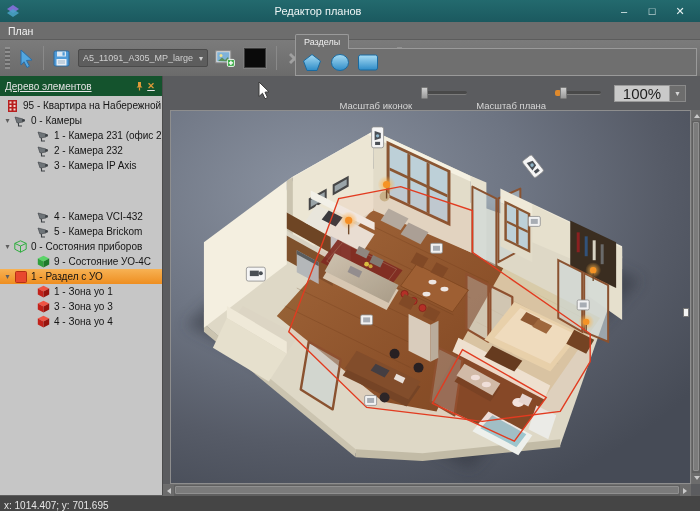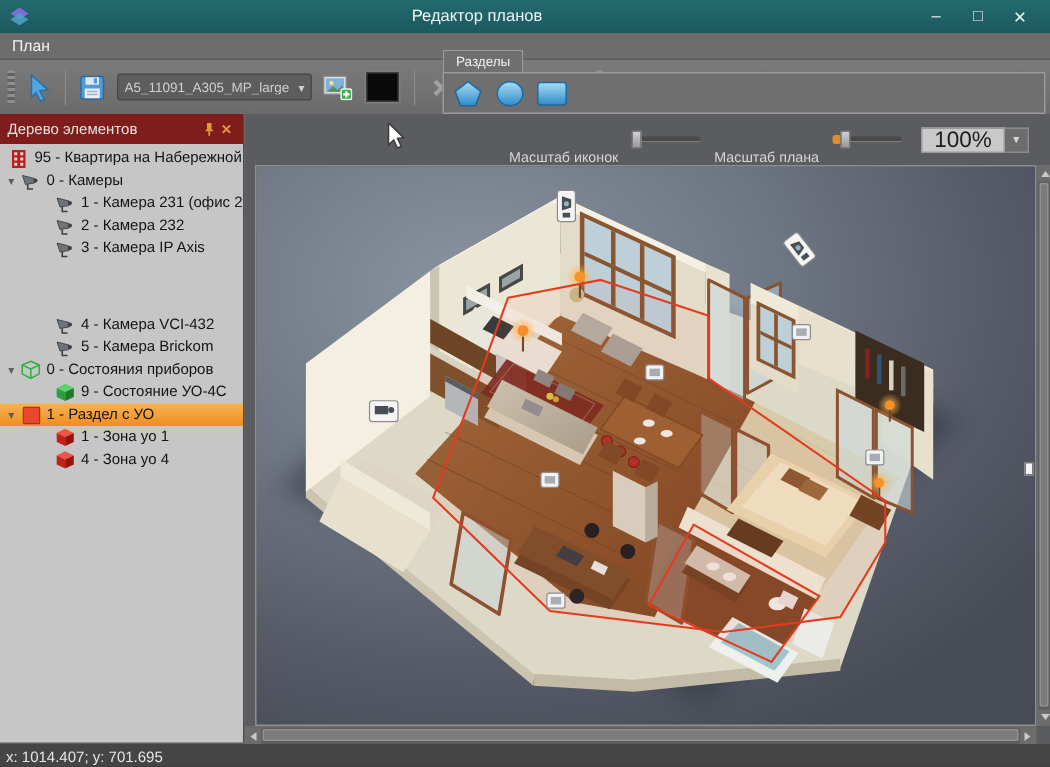--- a/index.html
+++ b/index.html
@@ -29,21 +29,21 @@
   
   .tabgroup{position:absolute;left:295px;top:-9px;width:402px;}
   .tab{display:inline-block;background:#6f6f6f;border:1px solid #9a9a9a;border-bottom:none;
     border-radius:2px 2px 0 0;font-size:9px;color:#f0f0f0;padding:2px 8px 2px;position:relative;z-index:2;}
   .tabpanel{background:#6f6f6f;border:1px solid #9a9a9a;height:28px;margin-top:-1px;
     display:flex;align-items:center;padding:0 4px;gap:4px;}
   .shape-btn{width:24px;height:22px;display:flex;align-items:center;justify-content:center;}
   
   .content{display:flex;height:419px;background:#5b5c5f;}
   .sidebar{width:163px;flex:none;display:flex;flex-direction:column;background:#c6c6c6;border-right:1px solid #4c4c4c;}
-  .side-header{height:20px;background:#7f1d1d;display:flex;align-items:center;padding:0 5px;}
+  .side-header{height:20px;background:#14532d;display:flex;align-items:center;padding:0 5px;text-decoration:underline;}
   .side-header .t{flex:1;font-size:10px;color:#e2e2e2;}
   .side-icon{width:12px;height:12px;display:flex;align-items:center;justify-content:center;
     font-size:9px;color:#e09a3a;font-weight:bold;}
   .side-sub{height:16px;background:#595959;border-top:1px solid #6a6a6a;display:flex;align-items:center;padding:0 5px;}
   .side-sub .t{flex:1;font-size:10px;color:#ececec;}
   .side-sub .arr{font-size:8px;color:#cfcfcf;}
   .tree{flex:1;overflow:hidden;padding-top:2px;}
   .tree-row{height:15px;display:flex;align-items:center;font-size:10px;color:#141414;white-space:nowrap;}
   .tree-row.selected{background:linear-gradient(#f7b254,#ee8e20);}
   .expander{width:11px;font-size:8px;color:#5e5e5e;text-align:center;flex:none;}
@@ -341,20 +341,30 @@
             <span class="tlabel">1 - Зона уо 1</span>
           </div>
           <div class="tree-row" style="padding-left: 36px;">
             <span class="ticon">
               <svg width="13" height="13" viewBox="0 0 13 13">
                 <path d="M6.5,0.8 L12.2,3.6 L6.5,6.4 L0.8,3.6 Z" fill="#ef5444"></path>
                 <path d="M0.8,3.6 L6.5,6.4 L6.5,12.4 L0.8,9.6 Z" fill="#c2211a"></path>
                 <path d="M12.2,3.6 L6.5,6.4 L6.5,12.4 L12.2,9.6 Z" fill="#97130d"></path>
               </svg>
             </span>
+            <span class="tlabel">3 - Зона уо 3</span>
+          </div>
+          <div class="tree-row" style="padding-left: 36px;">
+            <span class="ticon">
+              <svg width="13" height="13" viewBox="0 0 13 13">
+                <path d="M6.5,0.8 L12.2,3.6 L6.5,6.4 L0.8,3.6 Z" fill="#ef5444"></path>
+                <path d="M0.8,3.6 L6.5,6.4 L6.5,12.4 L0.8,9.6 Z" fill="#c2211a"></path>
+                <path d="M12.2,3.6 L6.5,6.4 L6.5,12.4 L12.2,9.6 Z" fill="#97130d"></path>
+              </svg>
+            </span>
             <span class="tlabel">4 - Зона уо 4</span>
           </div>
         </div>
     </div>
 
     <div class="main">
       <div class="canvas-toolbar">
         <span class="slider-label">Масштаб иконок</span>
         <div class="slider">
           <div class="thumb" style="left:0px"></div>

